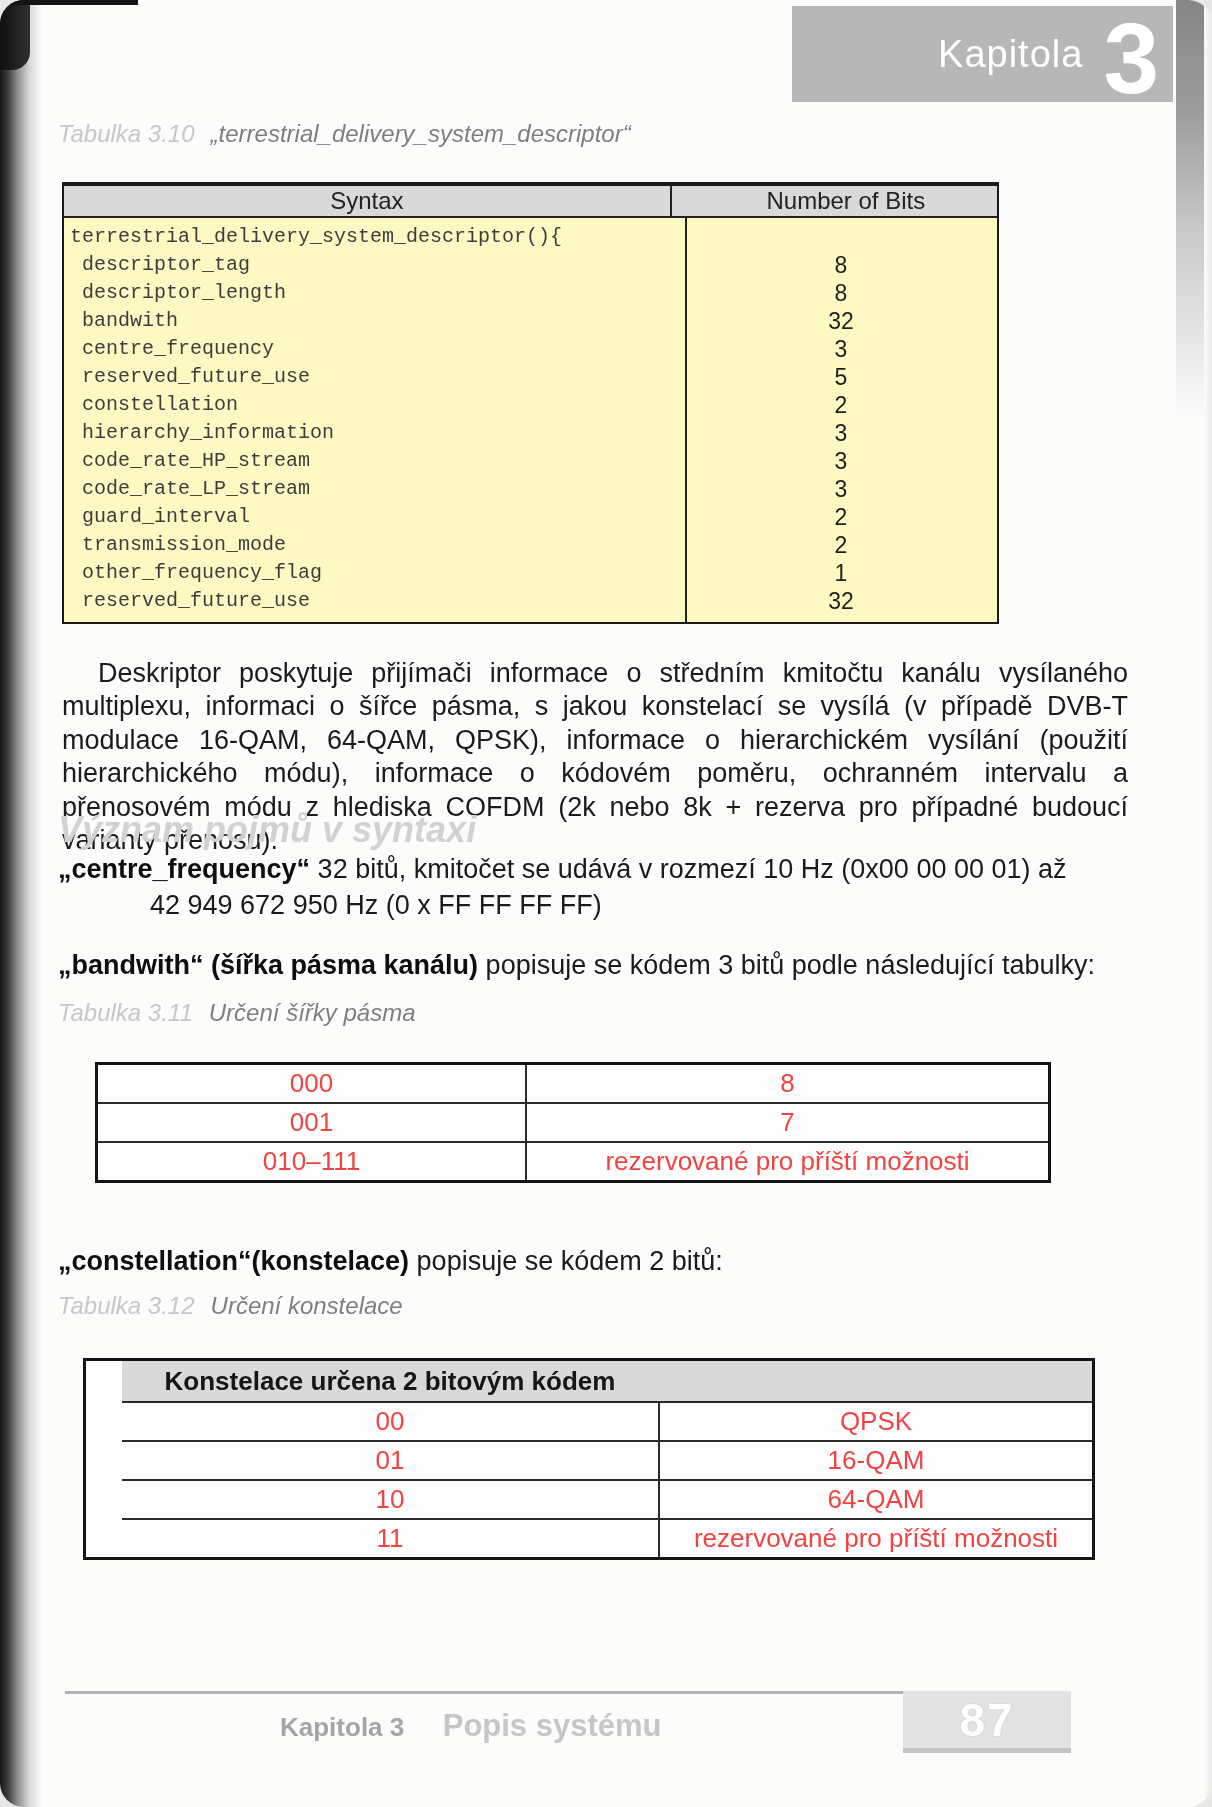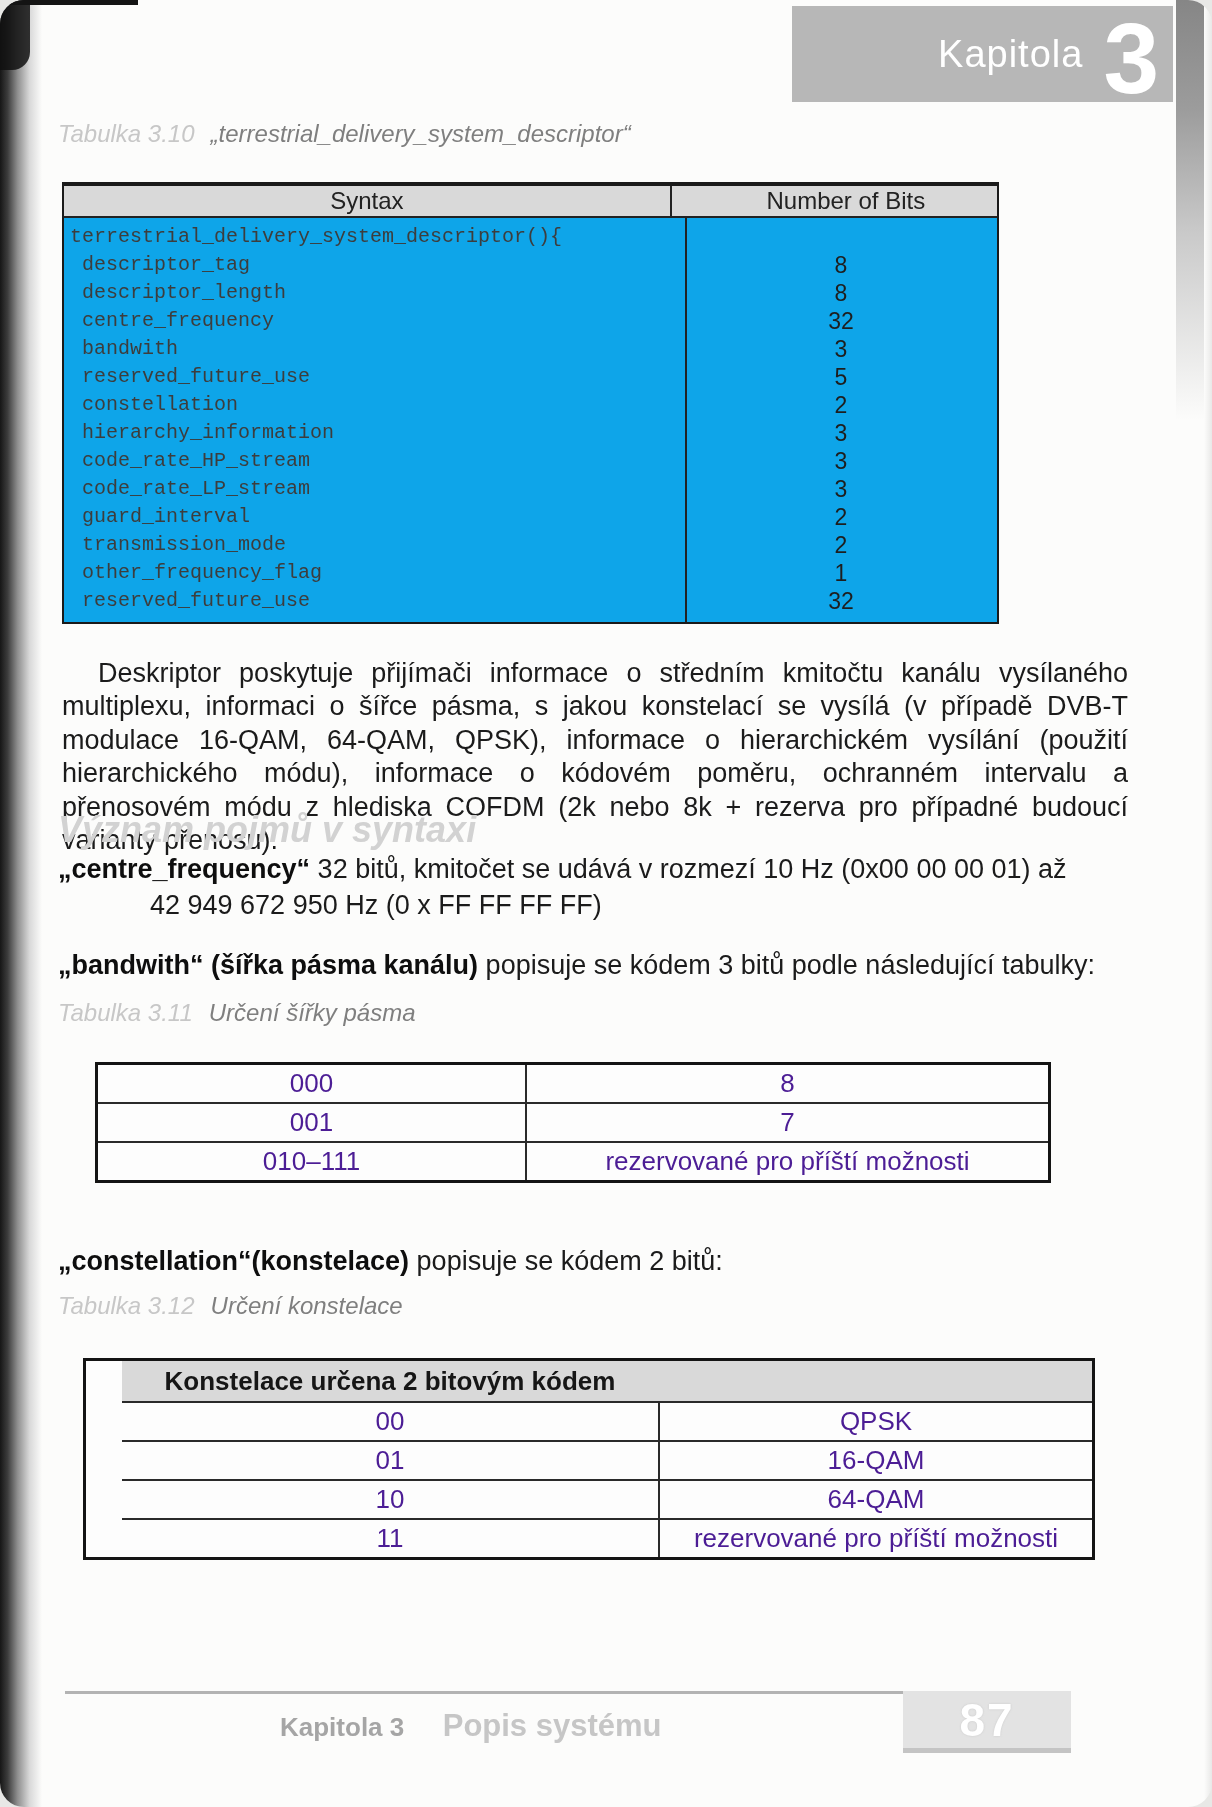--- a/index.html
+++ b/index.html
@@ -27,21 +27,21 @@
   
   .caption{position:absolute;left:58px;font-size:24px;font-style:italic;white-space:nowrap;}
   .caption .prefix{color:#c7c7c7;margin-right:16px;}
   .caption .title{color:#7f7f7f;}
   .cap310{top:120px;}
   .cap311{top:999px;}
   .cap312{top:1292px;}
 
   
   .t310{position:absolute;left:62px;top:182px;width:933px;
-    border:2px solid #1a1a1a;border-top-width:4px;background:#0ea5e9;}
+    border:2px solid #1a1a1a;border-top-width:4px;background:#fef9c3;}
   .t310-head{display:flex;background:#d9d9d9;border-bottom:2px solid #222;height:30px;}
   .t310-head .h1{width:621px;text-align:center;font-size:24px;line-height:30px;color:#222;}
   .t310-head .h2{width:310px;text-align:center;font-size:24px;line-height:30px;color:#222;border-left:2px solid #222;padding-left:23px;}
   .t310-body{display:flex;}
   .t310-syntax{width:621px;padding:5px 0 7px 6px;box-sizing:border-box;}
   .t310-syntax .ln{font-family:"Liberation Mono","DejaVu Sans Mono",monospace;font-size:20px;
     line-height:28px;height:28px;white-space:pre;color:#3d3d3d;}
   .t310-bits{width:310px;border-left:2px solid #222;padding:5px 0 7px 0;box-sizing:border-box;}
   .t310-bits .ln{font-size:23px;line-height:28px;height:28px;text-align:center;color:#1e1e1e;}
 
@@ -57,21 +57,21 @@
   .term .line2{margin-left:92px;margin-top:5px;}
   .term-cf{top:854px;}
   .term-bw{top:950px;}
   .term-con{top:1246px;}
 
   
   .gtable{position:absolute;border:3px solid #141414;background:#fdfdfd;}
   .grow{display:flex;border-top:2px solid #2a2a2a;}
   .grow:first-child{border-top:none;}
   .gcell{box-sizing:border-box;display:flex;align-items:center;justify-content:center;
-    font-size:26px;color:#4c1d95;height:37px;}
+    font-size:26px;color:#ef4444;height:37px;}
   .gcell.c2{border-left:2px solid #2a2a2a;}
   .ghead{background:#d9d9d9;}
   .ghead .gcell{font-weight:bold;color:#161616;}
   .t311{left:95px;top:1062px;width:950px;}
   .t311 .c1{width:427px;}
   .t311 .c2{width:523px;}
   .t312{left:83px;top:1358px;width:970px;padding-left:36px;}
   .t312 .c1{width:536px;}
   .t312 .c2{width:434px;}
   .t312 .ghead .gcell{height:40px;}
@@ -108,22 +108,22 @@
   <div class="t310">
     <div class="t310-head">
       <div class="h1">Syntax</div>
       <div class="h2">Number of Bits</div>
     </div>
     <div class="t310-body">
       <div class="t310-syntax">
         <div class="ln">terrestrial_delivery_system_descriptor(){</div>
         <div class="ln"> descriptor_tag</div>
         <div class="ln"> descriptor_length</div>
+        <div class="ln"> bandwith</div>
         <div class="ln"> centre_frequency</div>
-        <div class="ln"> bandwith</div>
         <div class="ln"> reserved_future_use</div>
         <div class="ln"> constellation</div>
         <div class="ln"> hierarchy_information</div>
         <div class="ln"> code_rate_HP_stream</div>
         <div class="ln"> code_rate_LP_stream</div>
         <div class="ln"> guard_interval</div>
         <div class="ln"> transmission_mode</div>
         <div class="ln"> other_frequency_flag</div>
         <div class="ln"> reserved_future_use</div>
       </div>

